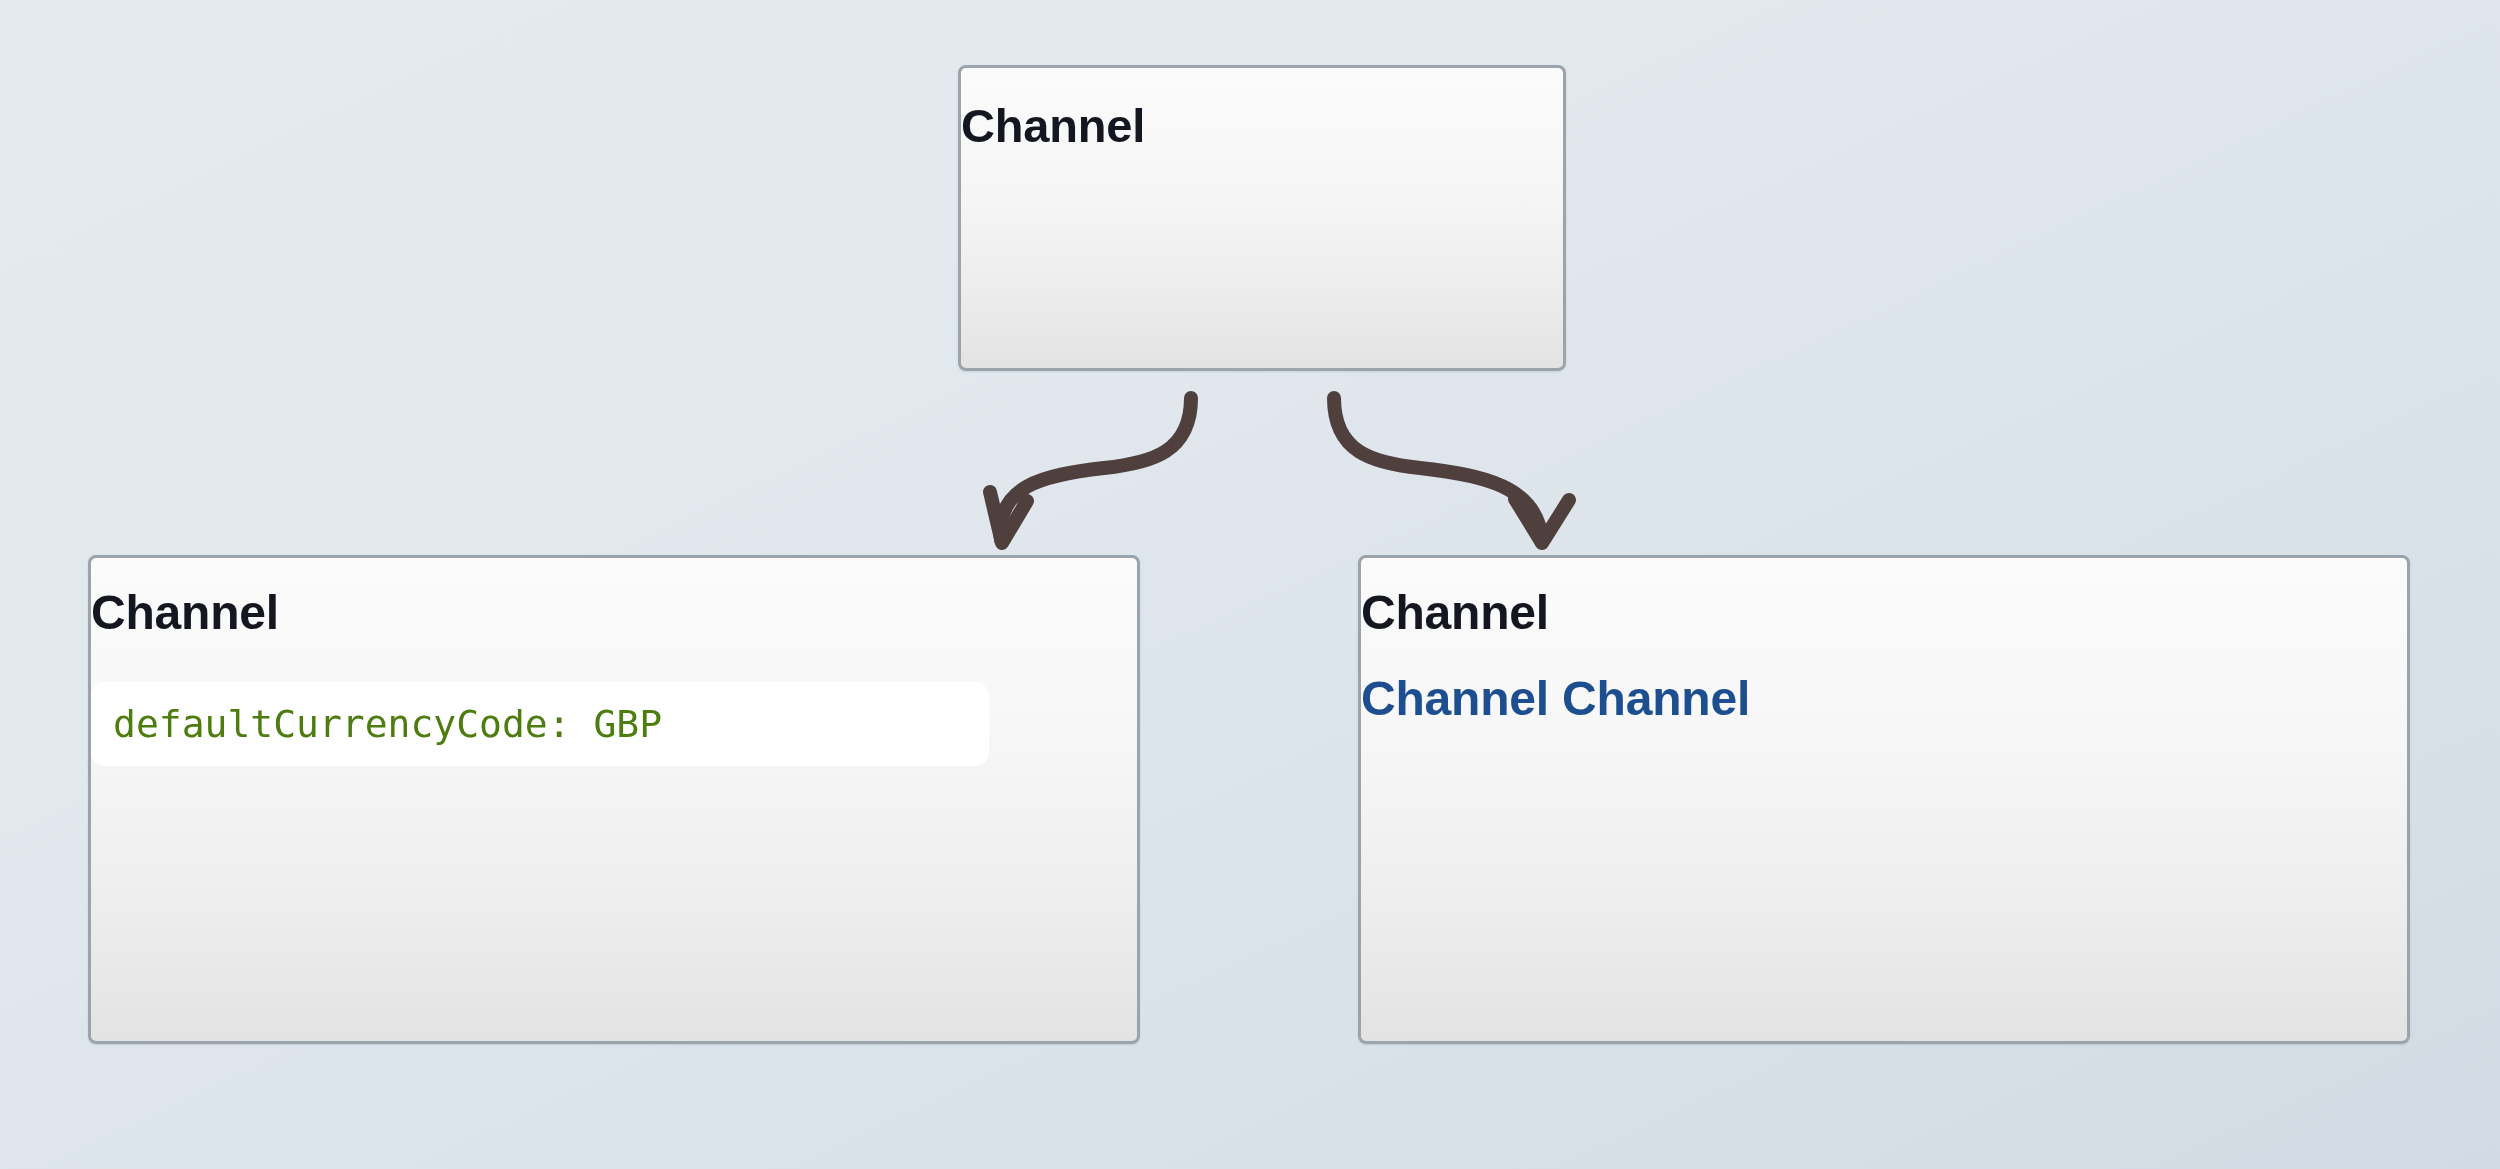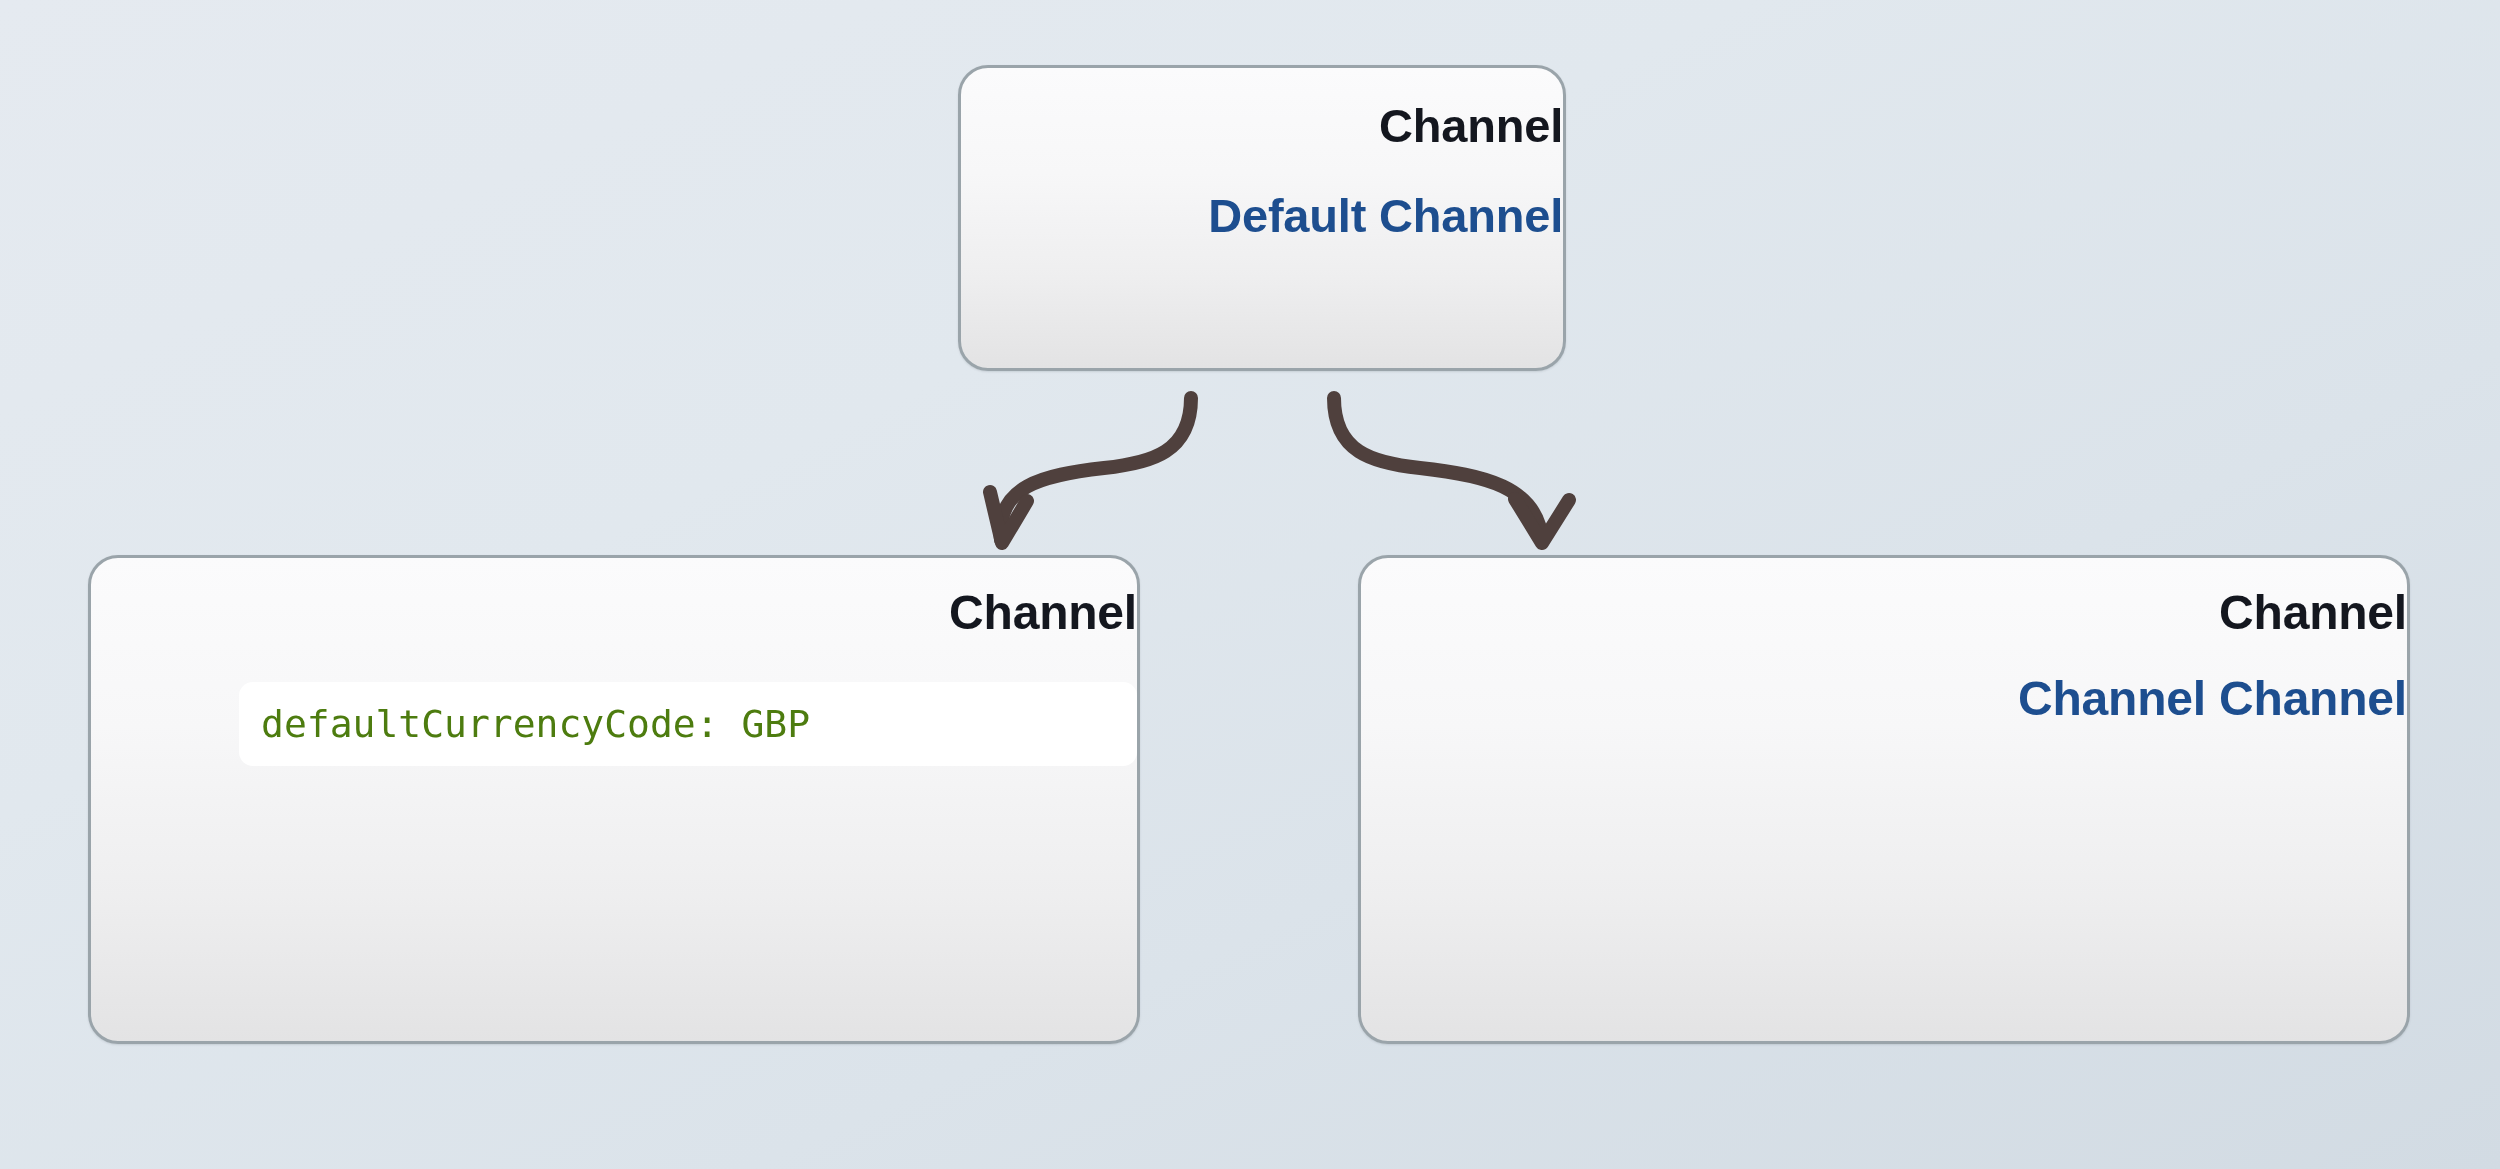--- a/index.html
+++ b/index.html
@@ -28,26 +28,26 @@
     width: 2500px;
     height: 1169px;
     pointer-events: none;
   }
 
   
   .node {
     position: absolute;
     box-sizing: border-box;
     border: 3px solid #9aa4aa;
-    border-radius: 30px;
+    border-radius: 8px;
     background: linear-gradient(180deg, #fbfbfc 0%, #f7f7f8 35%, #eeeeef 70%, #e3e3e4 100%);
     box-shadow: 0 1px 2px rgba(90,100,110,0.18);
     display: flex;
     flex-direction: column;
-    align-items: flex-end;
+    align-items: flex-start;
   }
 
   .node-type {
     color: #14171f;
     font-weight: bold;
     letter-spacing: -0.2px;
     text-align: center;
     white-space: nowrap;
   }
 
@@ -131,21 +131,20 @@
 
       <path d="M 1334 398
                C 1334 452, 1372 463, 1420 468
                C 1483 475, 1537 486, 1542 540"></path>
       <path d="M 1515 499 L 1542 543 L 1569 500"></path>
     </g>
   </svg>
 
   <div class="node" id="node-root">
     <div class="node-type">Channel</div>
-    <div class="node-name">Default Channel</div>
   </div>
 
   <div class="node node-child" id="node-uk">
     <div class="node-type">Channel</div>
     <div class="node-prop">defaultCurrencyCode: GBP</div>
   </div>
 
   <div class="node node-child" id="node-de">
     <div class="node-type">Channel</div>
     <div class="node-name">Channel Channel</div>

